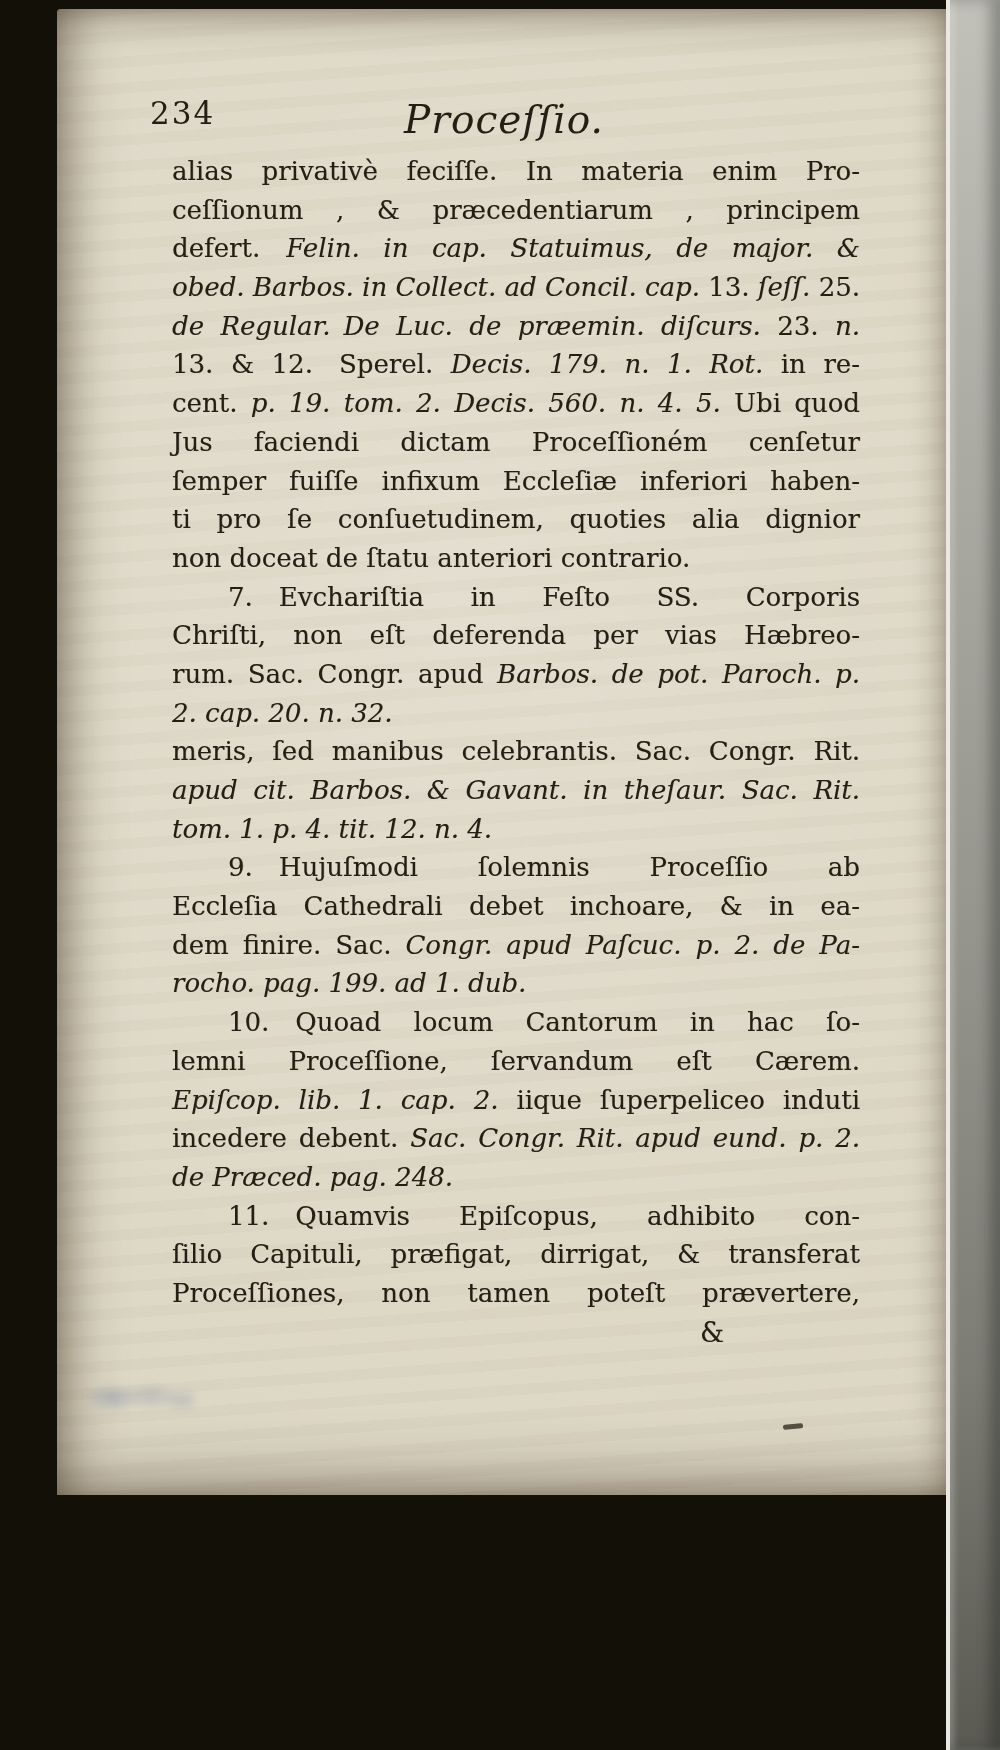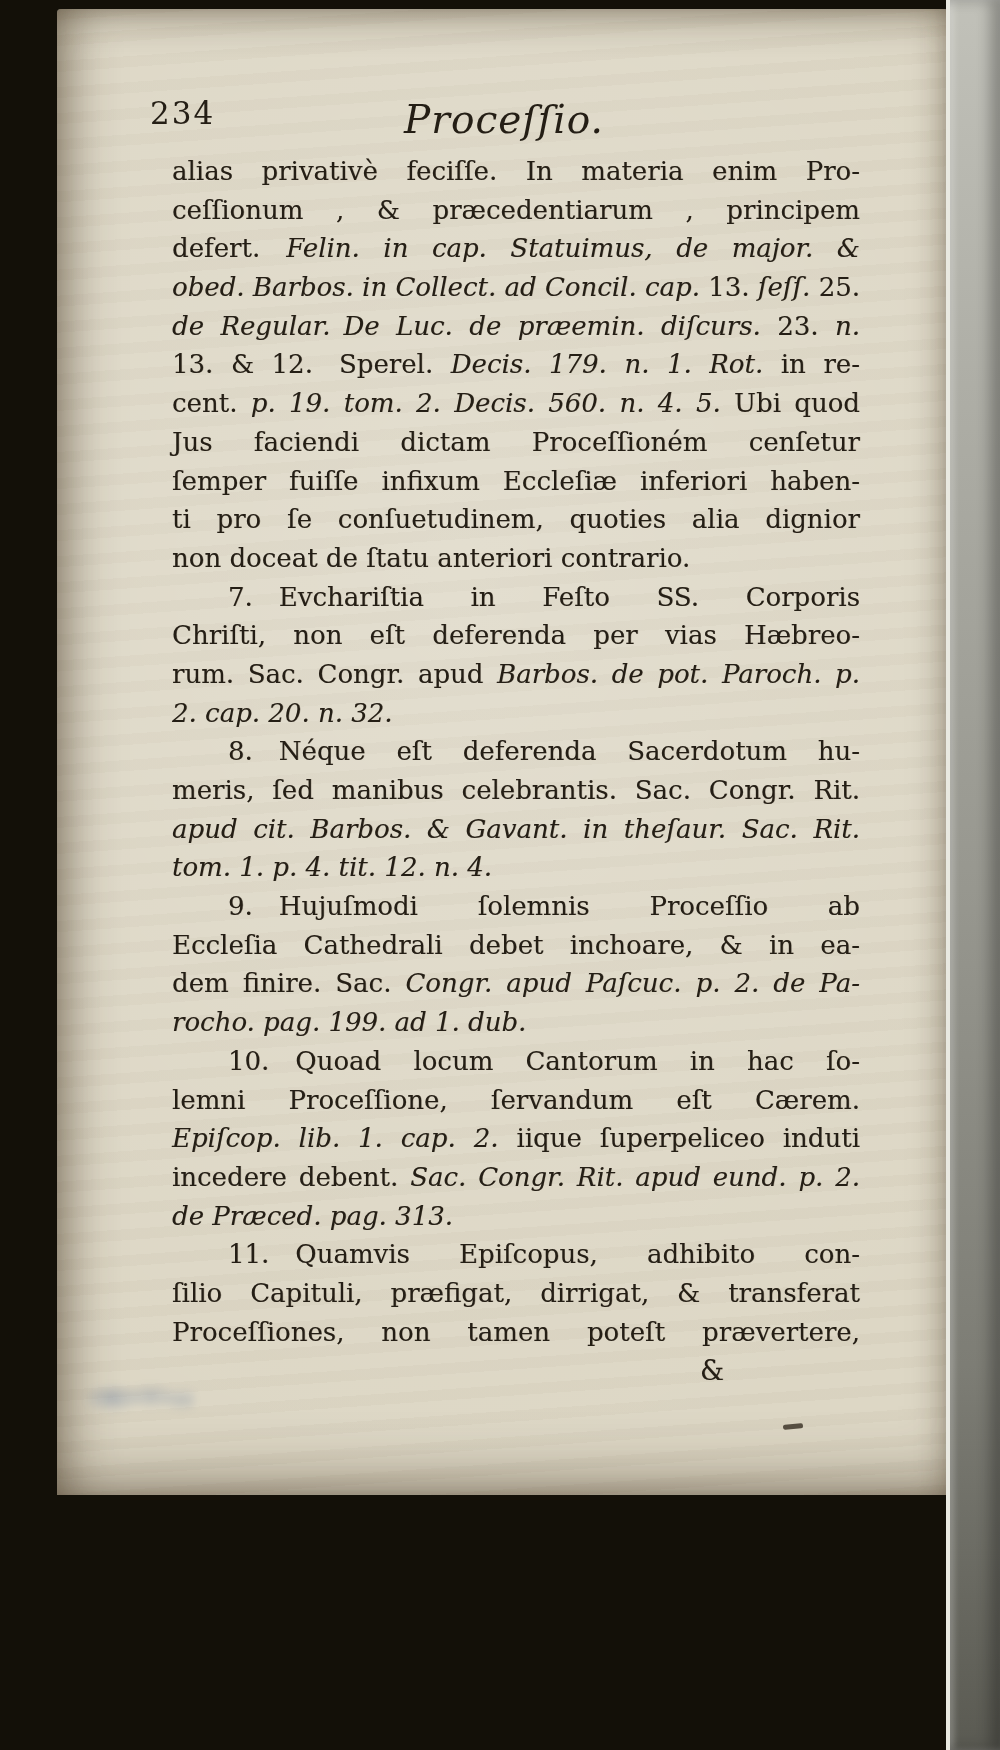--- a/index.html
+++ b/index.html
@@ -87,33 +87,32 @@
           <div class="line"><span>13. &amp; 12. Sperel. </span><span class="it">Decis. 179. n. 1. Rot.</span><span> in re-</span></div>
           <div class="line"><span>cent. </span><span class="it">p. 19. tom. 2. Decis. 560. n. 4. 5.</span><span> Ubi quod</span></div>
           <div class="line"><span>Jus faciendi dictam Proceſſioném cenſetur</span></div>
           <div class="line"><span>ſemper fuiſſe infixum Eccleſiæ inferiori haben-</span></div>
           <div class="line"><span>ti pro ſe conſuetudinem, quoties alia dignior</span></div>
           <div class="line last"><span>non doceat de ſtatu anteriori contrario.</span></div>
           <div class="line indent"><span>7. Evchariſtia in Feſto SS. Corporis</span></div>
           <div class="line"><span>Chriſti, non eſt deferenda per vias Hæbreo-</span></div>
           <div class="line"><span>rum. Sac. Congr. apud </span><span class="it">Barbos. de pot. Paroch. p.</span></div>
           <div class="line last"><span class="it">2. cap. 20. n. 32.</span></div>
-          <div class="line indent"><span>8. Néque eſt deferenda Sacerdotum hu-</span></div>
           <div class="line"><span>meris, ſed manibus celebrantis. Sac. Congr. Rit.</span></div>
           <div class="line"><span class="it">apud cit. Barbos. &amp; Gavant. in theſaur. Sac. Rit.</span></div>
           <div class="line last"><span class="it">tom. 1. p. 4. tit. 12. n. 4.</span></div>
           <div class="line indent"><span>9. Hujuſmodi ſolemnis Proceſſio ab</span></div>
           <div class="line"><span>Eccleſia Cathedrali debet inchoare, &amp; in ea-</span></div>
           <div class="line"><span>dem finire. Sac. </span><span class="it">Congr. apud Paſcuc. p. 2. de Pa-</span></div>
           <div class="line last"><span class="it">rocho. pag. 199. ad 1. dub.</span></div>
           <div class="line indent"><span>10. Quoad locum Cantorum in hac ſo-</span></div>
           <div class="line"><span>lemni Proceſſione, ſervandum eſt Cærem.</span></div>
           <div class="line"><span class="it">Epiſcop. lib. 1. cap. 2.</span><span> iique ſuperpeliceo induti</span></div>
           <div class="line"><span>incedere debent. </span><span class="it">Sac. Congr. Rit. apud eund. p. 2.</span></div>
-          <div class="line last"><span class="it">de Præced. pag. 313.</span></div>
+          <div class="line last"><span class="it">de Præced. pag. 248.</span></div>
           <div class="line indent"><span>11. Quamvis Epiſcopus, adhibito con-</span></div>
           <div class="line"><span>ſilio Capituli, præfigat, dirrigat, &amp; transferat</span></div>
           <div class="line"><span>Proceſſiones, non tamen poteſt prævertere,</span></div>
         </div>
       <div class="catchword-line">
         <span>&amp;</span>
       </div>
     </div>
     <div class="stamp"></div>
     <div class="penmark"></div>

